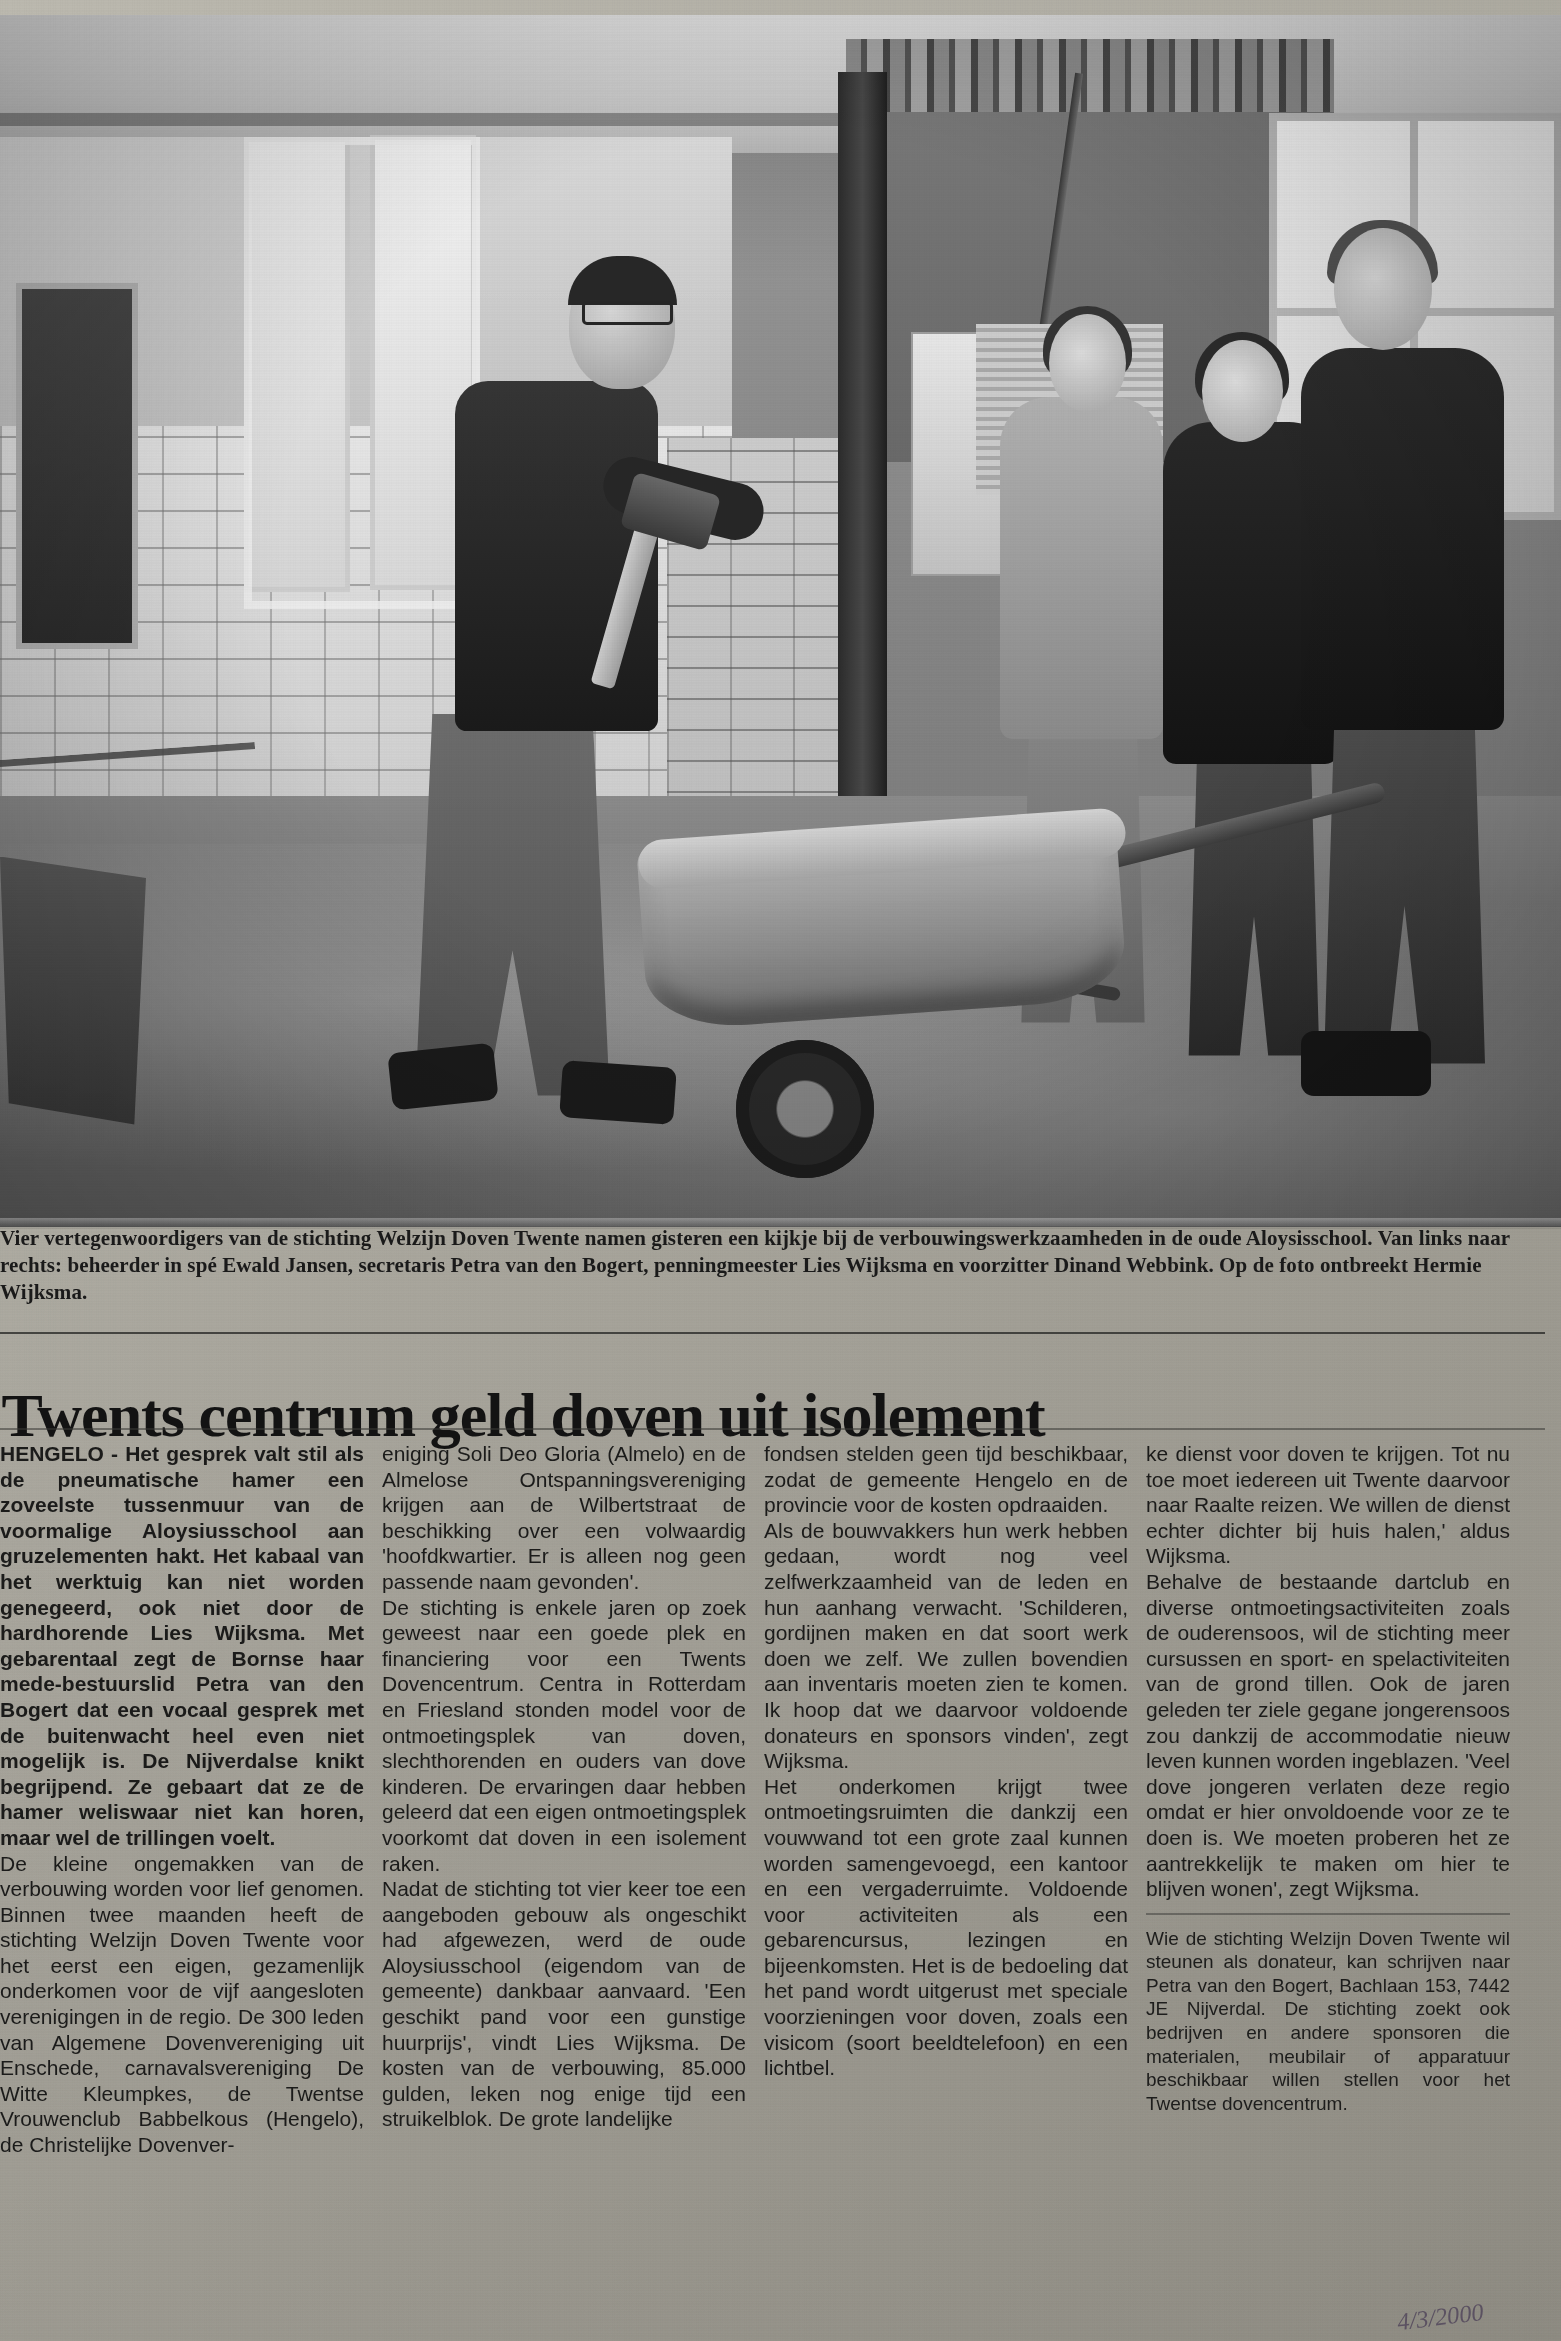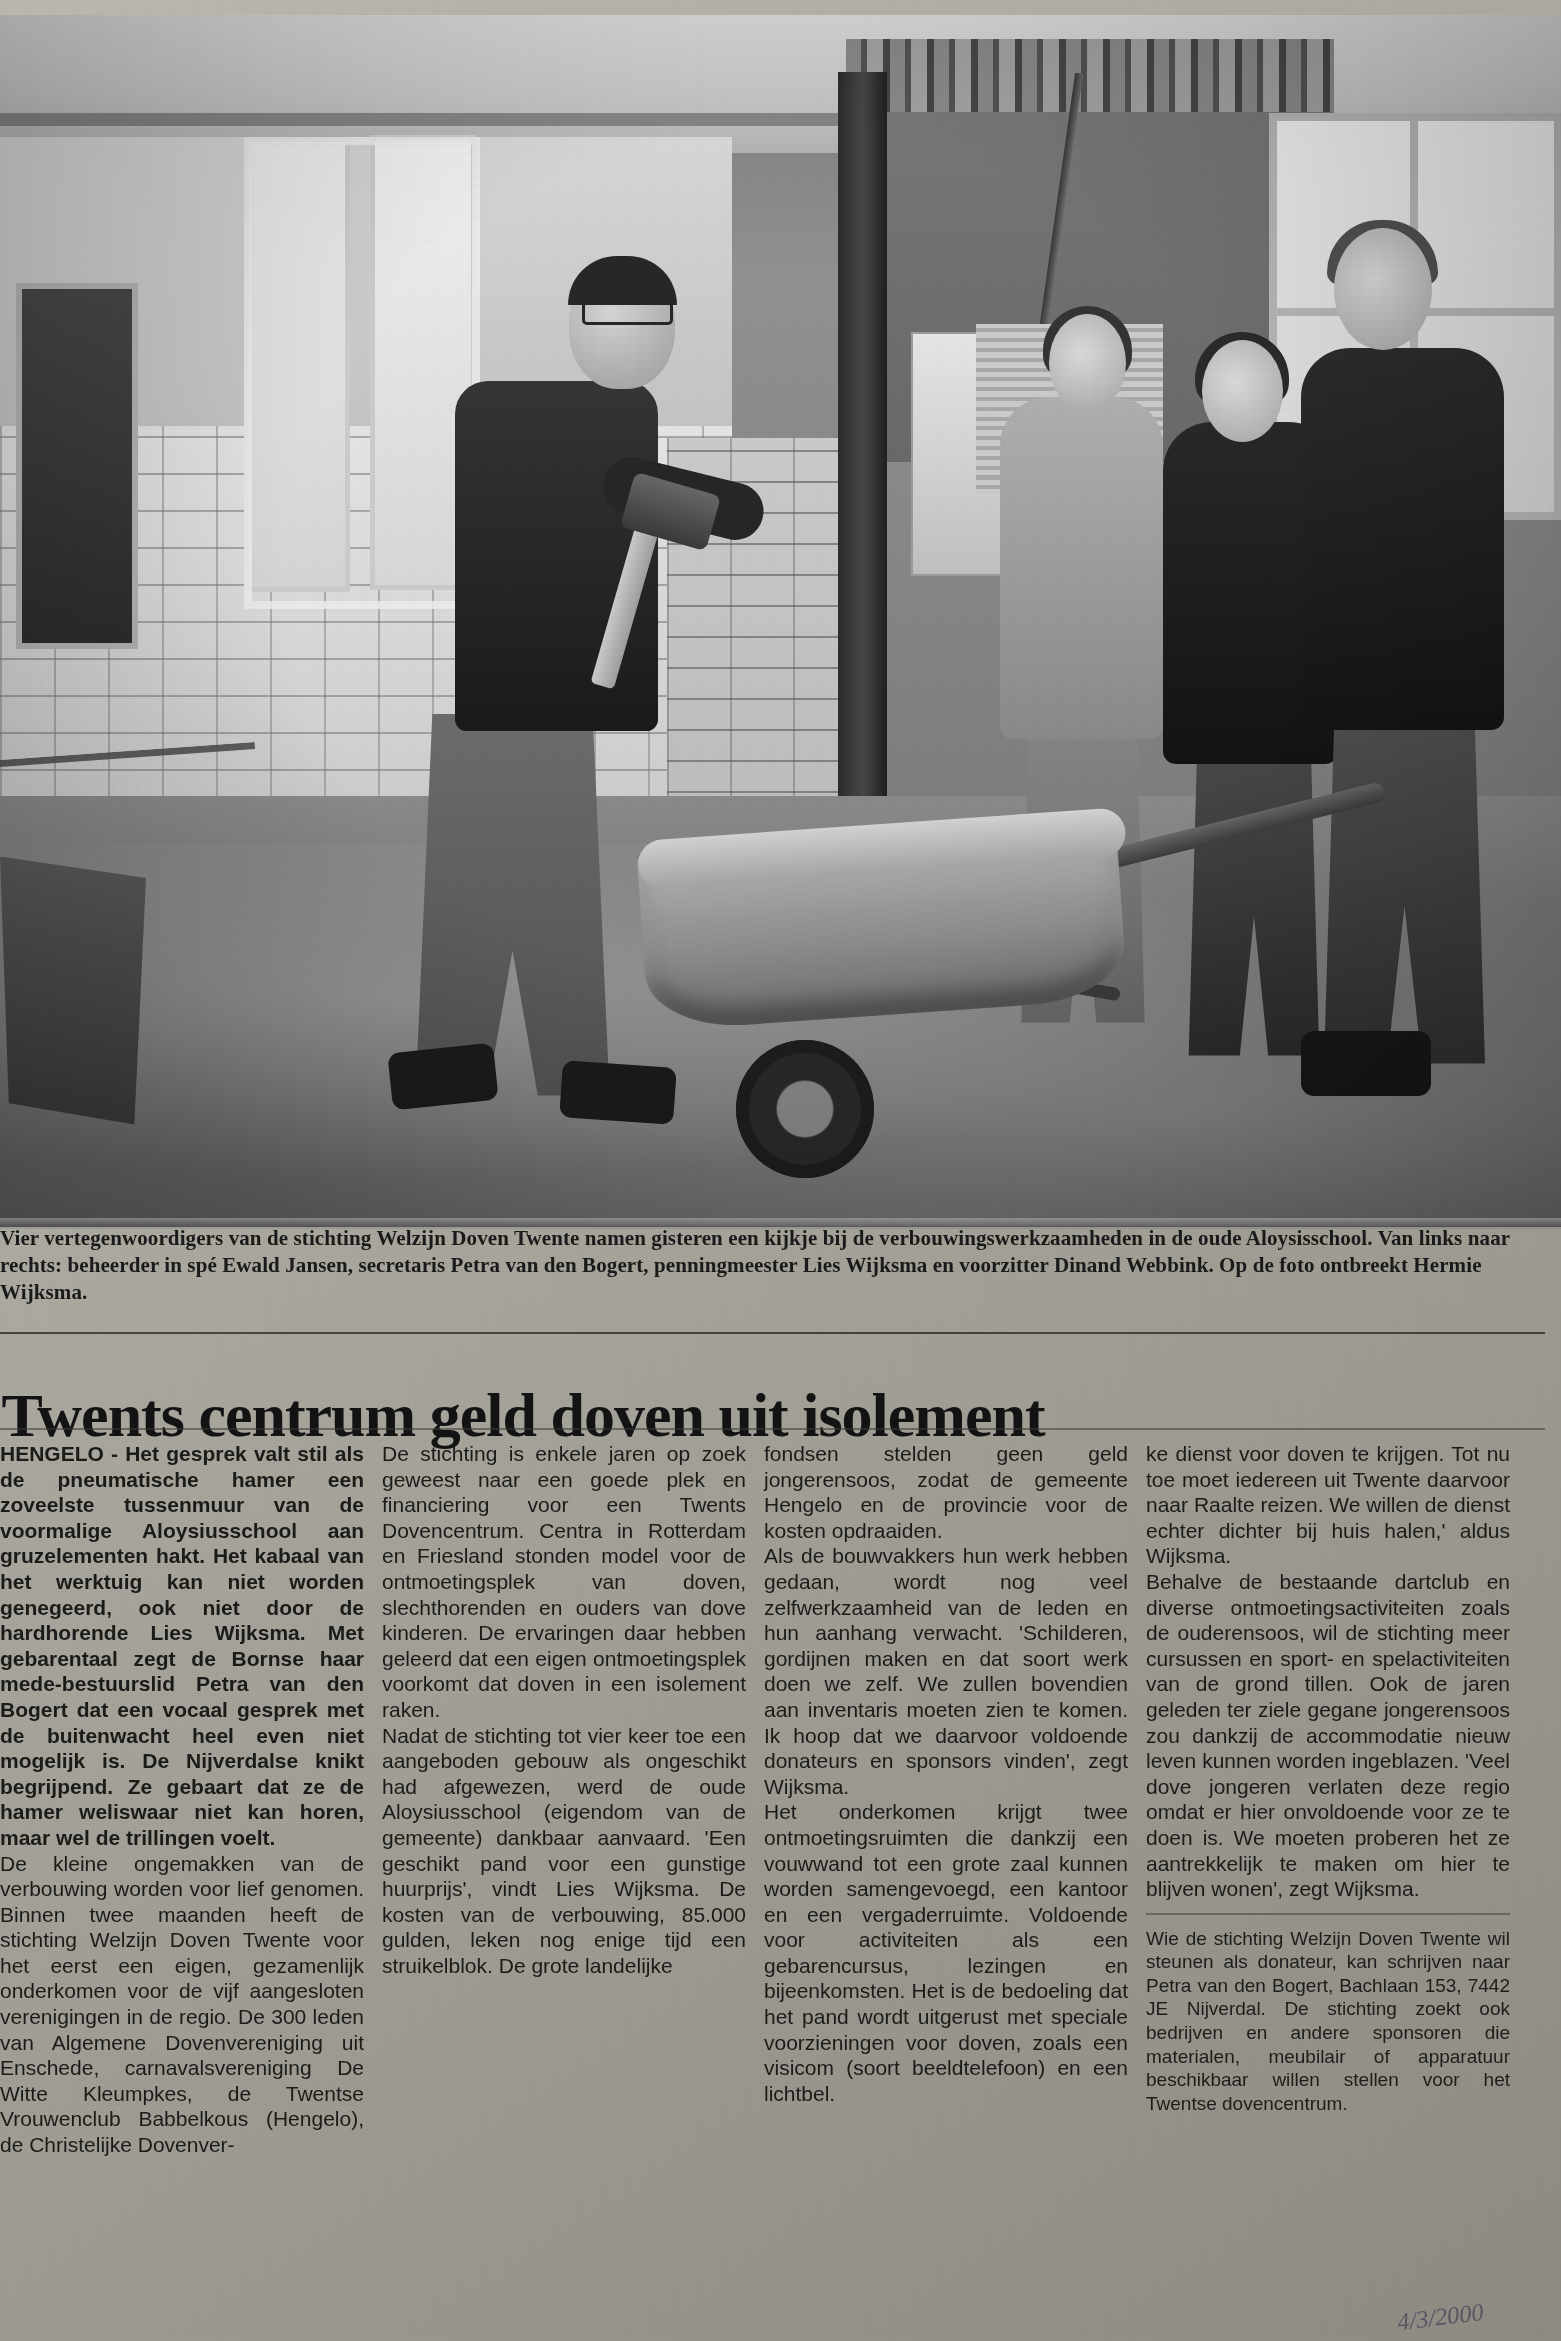--- a/index.html
+++ b/index.html
@@ -423,25 +423,26 @@
 
   <h1 class="headline">Twents centrum geld doven uit isolement</h1>
   <div class="rule2"></div>
 
   <div class="cols">
     <div class="col col1">
       <p class="dateline">HENGELO - Het gesprek valt stil als de pneumatische hamer een zoveelste tussenmuur van de voormalige Aloysiusschool aan gruzelementen hakt. Het kabaal van het werktuig kan niet worden genegeerd, ook niet door de hardhorende Lies Wijksma. Met gebarentaal zegt de Bornse haar mede-bestuurslid Petra van den Bogert dat een vocaal gesprek met de buitenwacht heel even niet mogelijk is. De Nijverdalse knikt begrijpend. Ze gebaart dat ze de hamer weliswaar niet kan horen, maar wel de trillingen voelt.</p>
       <p>De kleine ongemakken van de verbouwing worden voor lief genomen. Binnen twee maanden heeft de stichting Welzijn Doven Twente voor het eerst een eigen, gezamenlijk onderkomen voor de vijf aangesloten verenigingen in de regio. De 300 leden van Algemene Dovenvereniging uit Enschede, carnavalsvereniging De Witte Kleumpkes, de Twentse Vrouwenclub Babbelkous (Hengelo), de Christelijke Dovenver-</p>
     </div>
     <div class="col col2">
+      <p>eniging Soli Deo Gloria (Almelo) en de Almelose Ontspanningsvereniging krijgen aan de Wilbertstraat de beschikking over een volwaardig 'hoofdkwartier. Er is alleen nog geen passende naam gevonden'.</p>
       <p>De stichting is enkele jaren op zoek geweest naar een goede plek en financiering voor een Twents Dovencentrum. Centra in Rotterdam en Friesland stonden model voor de ontmoetingsplek van doven, slechthorenden en ouders van dove kinderen. De ervaringen daar hebben geleerd dat een eigen ontmoetingsplek voorkomt dat doven in een isolement raken.</p>
       <p>Nadat de stichting tot vier keer toe een aangeboden gebouw als ongeschikt had afgewezen, werd de oude Aloysiusschool (eigendom van de gemeente) dankbaar aanvaard. 'Een geschikt pand voor een gunstige huurprijs', vindt Lies Wijksma. De kosten van de verbouwing, 85.000 gulden, leken nog enige tijd een struikelblok. De grote landelijke</p>
     </div>
     <div class="col col3">
-      <p>fondsen stelden geen geld jongerensoos, zodat de gemeente Hengelo en de provincie voor de kosten opdraaiden.</p>
+      <p>fondsen stelden geen tijd beschikbaar, zodat de gemeente Hengelo en de provincie voor de kosten opdraaiden.</p>
       <p>Als de bouwvakkers hun werk hebben gedaan, wordt nog veel zelfwerkzaamheid van de leden en hun aanhang verwacht. 'Schilderen, gordijnen maken en dat soort werk doen we zelf. We zullen bovendien aan inventaris moeten zien te komen. Ik hoop dat we daarvoor voldoende donateurs en sponsors vinden', zegt Wijksma.</p>
       <p>Het onderkomen krijgt twee ontmoetingsruimten die dankzij een vouwwand tot een grote zaal kunnen worden samengevoegd, een kantoor en een vergaderruimte. Voldoende voor activiteiten als een gebarencursus, lezingen en bijeenkomsten. Het is de bedoeling dat het pand wordt uitgerust met speciale voorzieningen voor doven, zoals een visicom (soort beeldtelefoon) en een lichtbel.</p>
     </div>
     <div class="col col4">
       <p>ke dienst voor doven te krijgen. Tot nu toe moet iedereen uit Twente daarvoor naar Raalte reizen. We willen de dienst echter dichter bij huis halen,' aldus Wijksma.</p>
       <p>Behalve de bestaande dartclub en diverse ontmoetingsactiviteiten zoals de ouderensoos, wil de stichting meer cursussen en sport- en spelactiviteiten van de grond tillen. Ook de jaren geleden ter ziele gegane jongerensoos zou dankzij de accommodatie nieuw leven kunnen worden ingeblazen. 'Veel dove jongeren verlaten deze regio omdat er hier onvoldoende voor ze te doen is. We moeten proberen het ze aantrekkelijk te maken om hier te blijven wonen', zegt Wijksma.</p>
       <div class="box-rule"></div>
       <div class="box">Wie de stichting Welzijn Doven Twente wil steunen als donateur, kan schrijven naar Petra van den Bogert, Bachlaan 153, 7442 JE Nijverdal. De stichting zoekt ook bedrijven en andere sponsoren die materialen, meubilair of apparatuur beschikbaar willen stellen voor het Twentse dovencentrum.</div>
     </div>
   </div>

